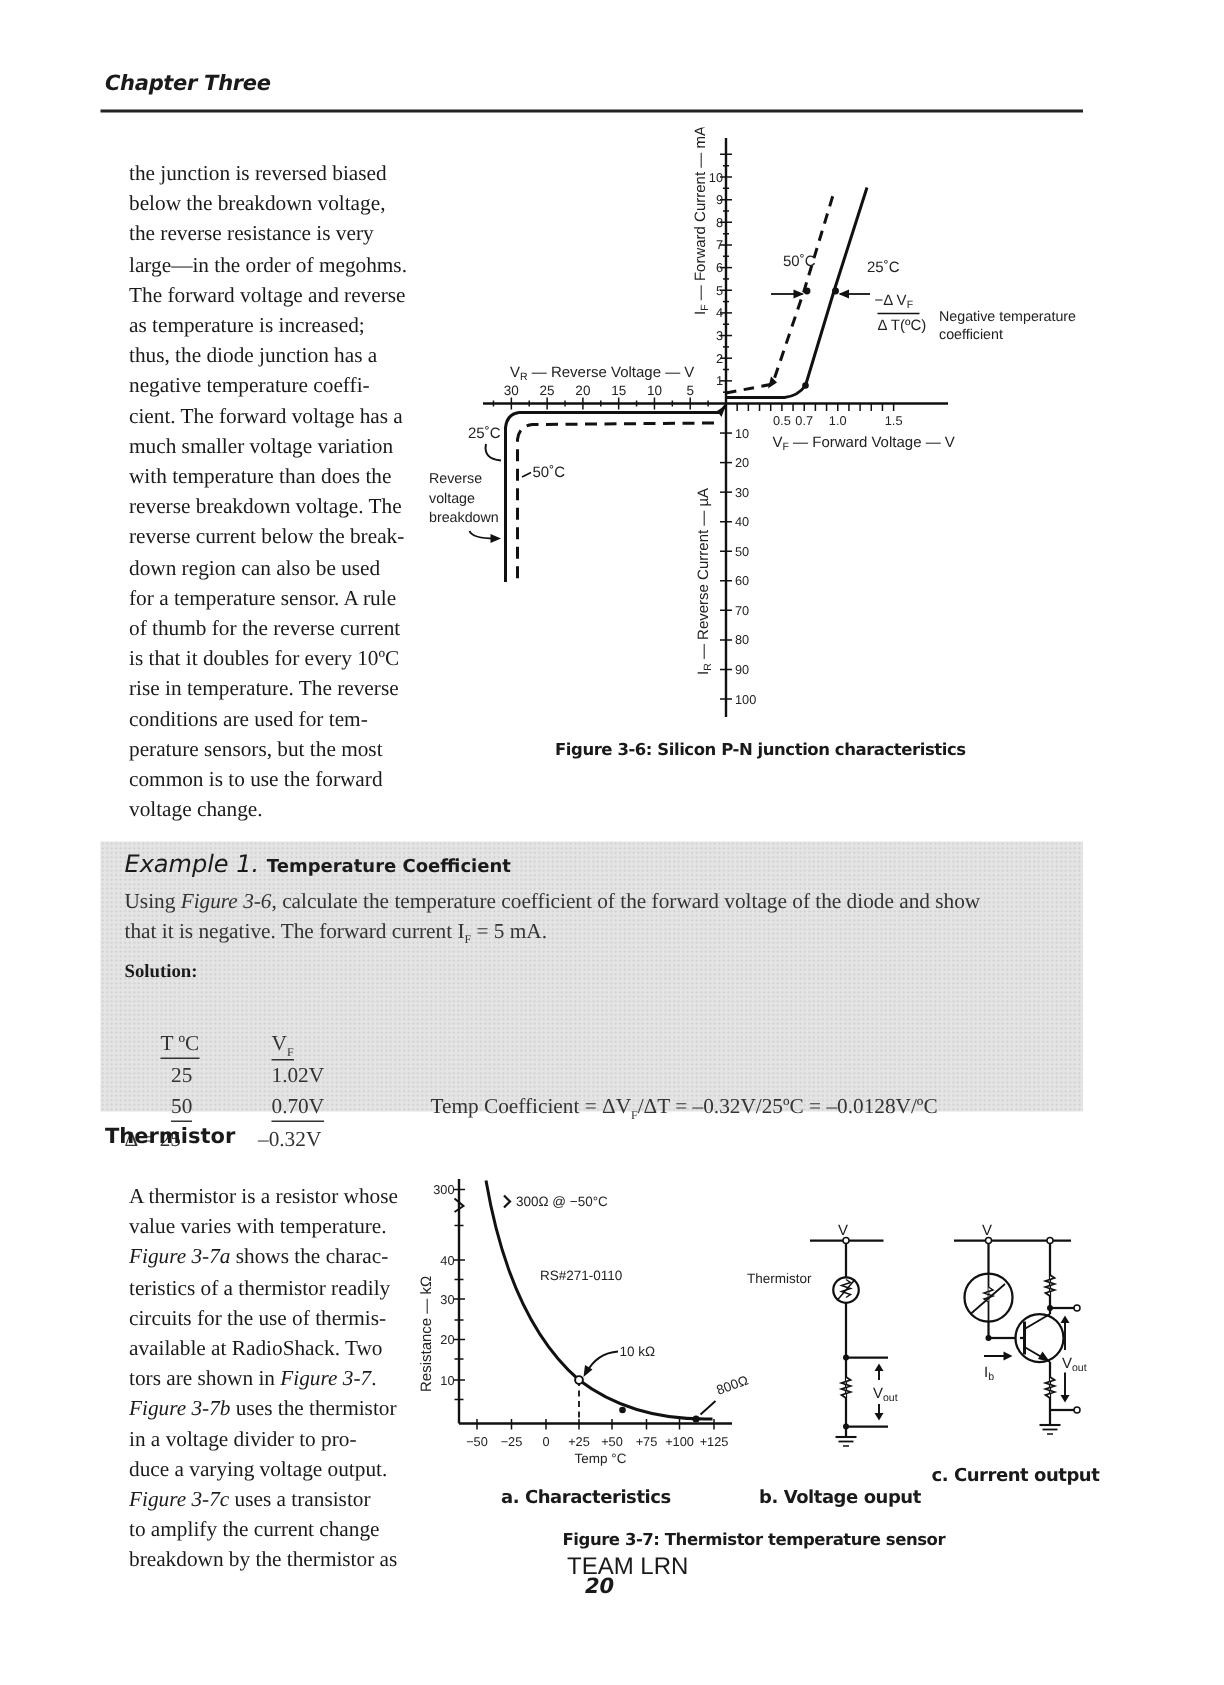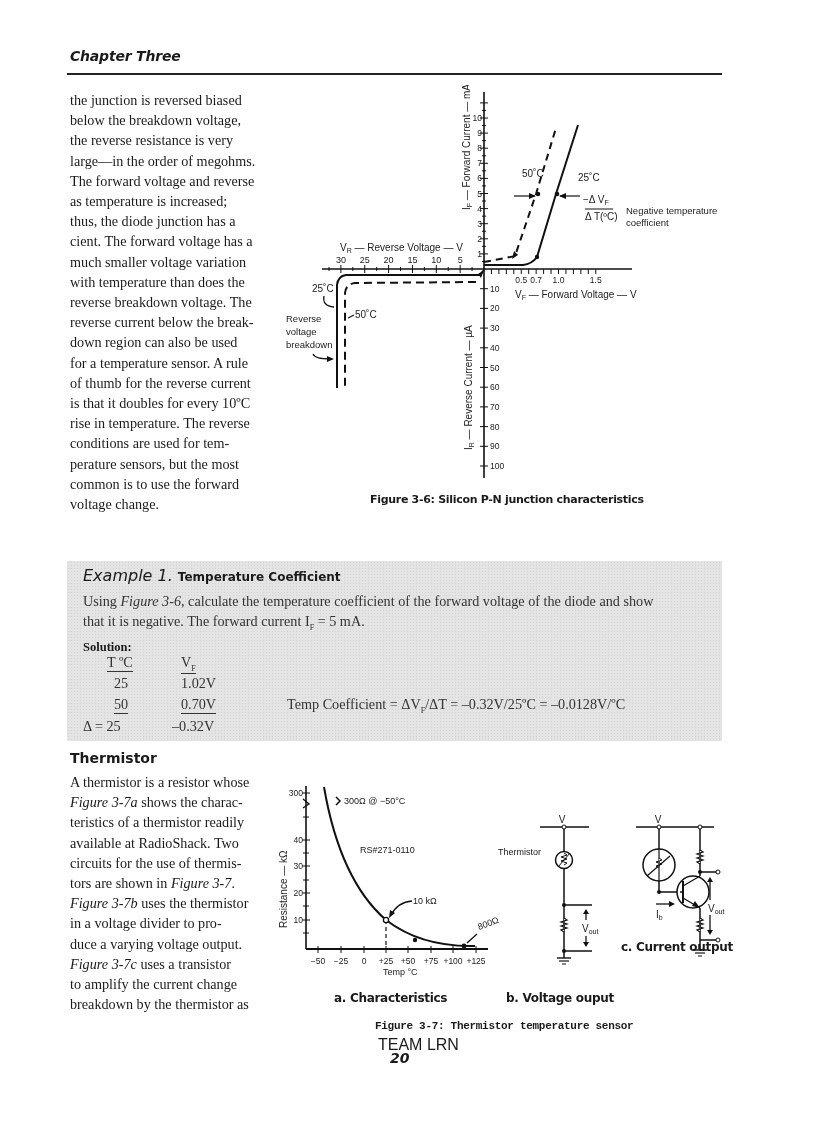--- a/index.html
+++ b/index.html
@@ -1,32 +1,32 @@
 <!DOCTYPE html>
 <html><head>
 <meta charset="utf-8">
 <style>
   html, body { margin: 0; padding: 0; background: #ffffff; }
   body { width: 816px; height: 1123px; position: relative; overflow: hidden; color: #1a1a1a; }
   .abs { position: absolute; }
   .chapter { left: 70px; top: 48px; font-family: "DejaVu Sans", sans-serif; font-style: italic; font-weight: bold; font-size: 14px; letter-spacing: -0.2px; }
   .rule { left: 67px; top: 73px; width: 655px; height: 2px; background: #222; }
   .col-text { left: 70px; width: 205px; font-family: "Liberation Serif", serif; font-size: 14.2px; line-height: 20.2px; }
-  .col-text p { margin: 0; }
+  .col-text p { margin: 16px; }
   .col-text .ln { display: block; white-space: nowrap; }
   .fig-caption { font-family: "DejaVu Sans", sans-serif; font-weight: bold; font-size: 11px; letter-spacing: -0.3px; white-space: nowrap; }
   .example { left: 67px; top: 561px; width: 655px; height: 180px; background: #e4e4e4;
     background-image: radial-gradient(#d2d2d2 0.6px, transparent 0.7px); background-size: 3px 3px; }
   .ex-title { left: 83px; top: 566px; font-family: "DejaVu Sans", sans-serif; white-space: nowrap; }
   .ex-title .big { font-style: italic; font-weight: normal; font-size: 16px; }
   .ex-title .small { font-weight: bold; font-size: 12px; }
   .ex-body { left: 83px; top: 591px; width: 630px; font-family: "Liberation Serif", serif; font-size: 14.2px; line-height: 20px; color: #333; }
   .ex-body i { font-style: italic; margin-top: 16px; }
   .solution { left: 83px; top: 640px; font-family: Liberation Serif, serif; font-weight: bold; font-size: 12.5px; }
-  .sol-cell { font-family: "Liberation Serif", serif; font-size: 14.2px; color: #333; white-space: nowrap; }
+  .sol-cell { font-family: "Liberation Serif", serif; font-size: 14.2px; color: #333; white-space: nowrap; margin-top: 34px; }
   .ul { border-bottom: 1.3px solid #333; }
   .section-h { left: 70px; top: 750px; font-family: "DejaVu Sans", sans-serif; font-weight: bold; font-size: 14px; }
   .footer-team { left: 378px; top: 1036px; font-family: "Liberation Sans", sans-serif; font-size: 16px; }
   .footer-page { left: 390px; top: 1050px; font-family: "DejaVu Sans", sans-serif; font-style: italic; font-weight: bold; font-size: 14px; }
   svg text { font-family: "Liberation Sans", "DejaVu Sans", sans-serif; fill: #222; }
 </style>
 </head>
 <body>
 
 <div class="abs chapter">Chapter Three</div>
@@ -34,20 +34,21 @@
 
 <div class="abs col-text" style="top:90px;">
   <p id="left-top-lines">
       <span class="ln">the junction is reversed biased</span>
       <span class="ln">below the breakdown voltage,</span>
       <span class="ln">the reverse resistance is very</span>
       <span class="ln">large—in the order of megohms.</span>
       <span class="ln">The forward voltage and reverse</span>
       <span class="ln">as temperature is increased;</span>
       <span class="ln">thus, the diode junction has a</span>
+      <span class="ln">negative temperature coeffi-</span>
       <span class="ln">cient. The forward voltage has a</span>
       <span class="ln">much smaller voltage variation</span>
       <span class="ln">with temperature than does the</span>
       <span class="ln">reverse breakdown voltage. The</span>
       <span class="ln">reverse current below the break-</span>
       <span class="ln">down region can also be used</span>
       <span class="ln">for a temperature sensor. A rule</span>
       <span class="ln">of thumb for the reverse current</span>
       <span class="ln">is that it doubles for every 10ºC</span>
       <span class="ln">rise in temperature. The reverse</span>
@@ -231,24 +232,25 @@
 <div class="abs sol-cell ul" style="left:114px; top:696px;">50</div>
 <div class="abs sol-cell ul" style="left:181px; top:696px;">0.70V</div>
 <div class="abs sol-cell" style="left:83px; top:718px;">Δ = 25</div>
 <div class="abs sol-cell" style="left:172px; top:718px;">–0.32V</div>
 <div class="abs sol-cell" style="left:287px; top:696px;"><span>Temp Coefficient = ΔV</span><sub style="font-size:8px">F</sub><span>/ΔT = –0.32V/25ºC = –0.0128V/ºC</span></div>
 
 <div class="abs section-h">Thermistor</div>
 <div class="abs col-text" style="top:772px;">
   <p id="thermistor-lines">
       <span class="ln">A thermistor is a resistor whose</span>
+      <span class="ln">value varies with temperature.</span>
       <span class="ln"><i>Figure 3-7a</i> shows the charac-</span>
       <span class="ln">teristics of a thermistor readily</span>
+      <span class="ln">circuits for the use of thermis-</span>
       <span class="ln">available at RadioShack. Two</span>
-      <span class="ln">circuits for the use of thermis-</span>
       <span class="ln">tors are shown in <i>Figure 3-7</i>.</span>
       <span class="ln"><i>Figure 3-7b</i> uses the thermistor</span>
       <span class="ln">in a voltage divider to pro-</span>
       <span class="ln">duce a varying voltage output.</span>
       <span class="ln"><i>Figure 3-7c</i> uses a transistor</span>
       <span class="ln">to amplify the current change</span>
       <span class="ln">breakdown by the thermistor as</span>
     </p>
 </div>
 
@@ -372,17 +374,17 @@
   <line x1="710" y1="915" x2="710" y2="932" stroke="#111" stroke-width="1.3"></line>
   <polygon points="710,935 707,930 713,930" fill="#111"></polygon>
   <text x="708" y="912" font-size="10"><tspan>V</tspan><tspan font-size="7" dy="2">out</tspan></text>
   <line x1="656" y1="904" x2="672" y2="904" stroke="#111" stroke-width="1.3"></line>
   <polygon points="675,904 669,901 669,907" fill="#111"></polygon>
   <text x="656" y="918" font-size="10"><tspan>I</tspan><tspan font-size="7" dy="2">b</tspan></text>
 </svg>
 
 <div class="abs fig-caption" style="left:334px; top:991px; font-size:12px;">a. Characteristics</div>
 <div class="abs fig-caption" style="left:506px; top:991px; font-size:12px;">b. Voltage ouput</div>
-<div class="abs fig-caption" style="left:621px; top:940px; font-size:12px;">c. Current output</div>
-<div class="abs fig-caption" style="left:375px; top:1020px;font-family:Liberation Mono, monospace;">Figure 3-7: Thermistor temperature sensor</div>
+<div class="abs fig-caption" style="left:621px; top:976px; font-size:12px;">c. Current output</div>
+<div class="abs fig-caption" style="left:375px; top:1020px;">Figure 3-7: Thermistor temperature sensor</div>
 
 <div class="abs footer-team">TEAM LRN</div>
 <div class="abs footer-page">20</div>
 
 </body></html>

